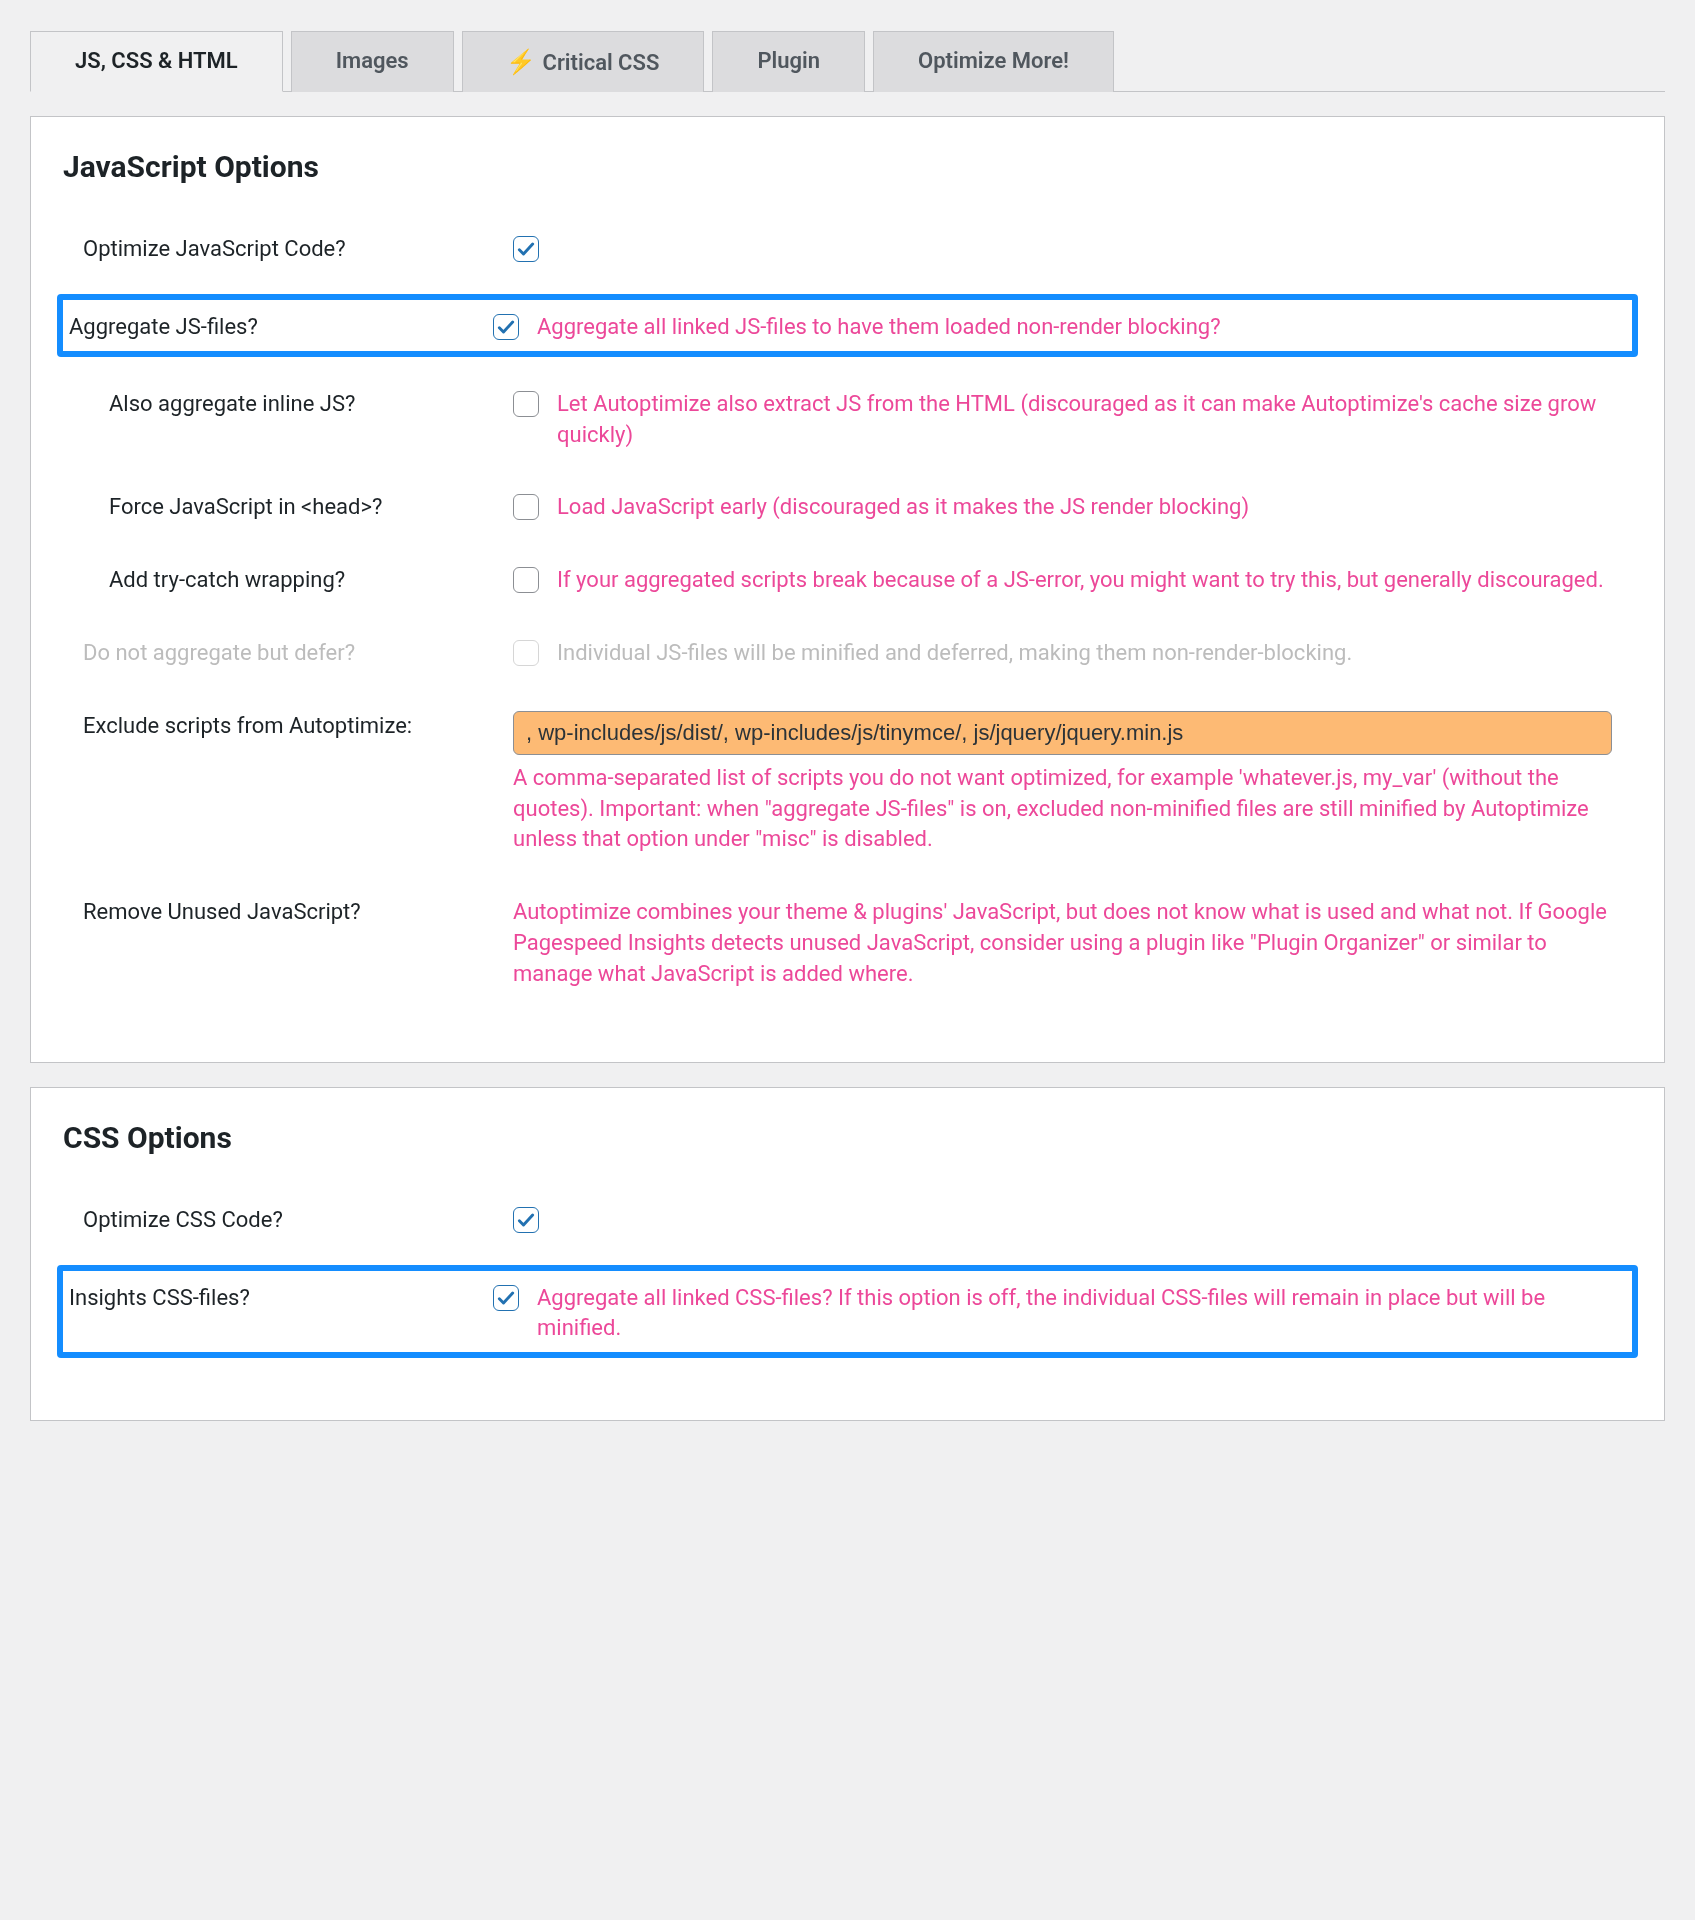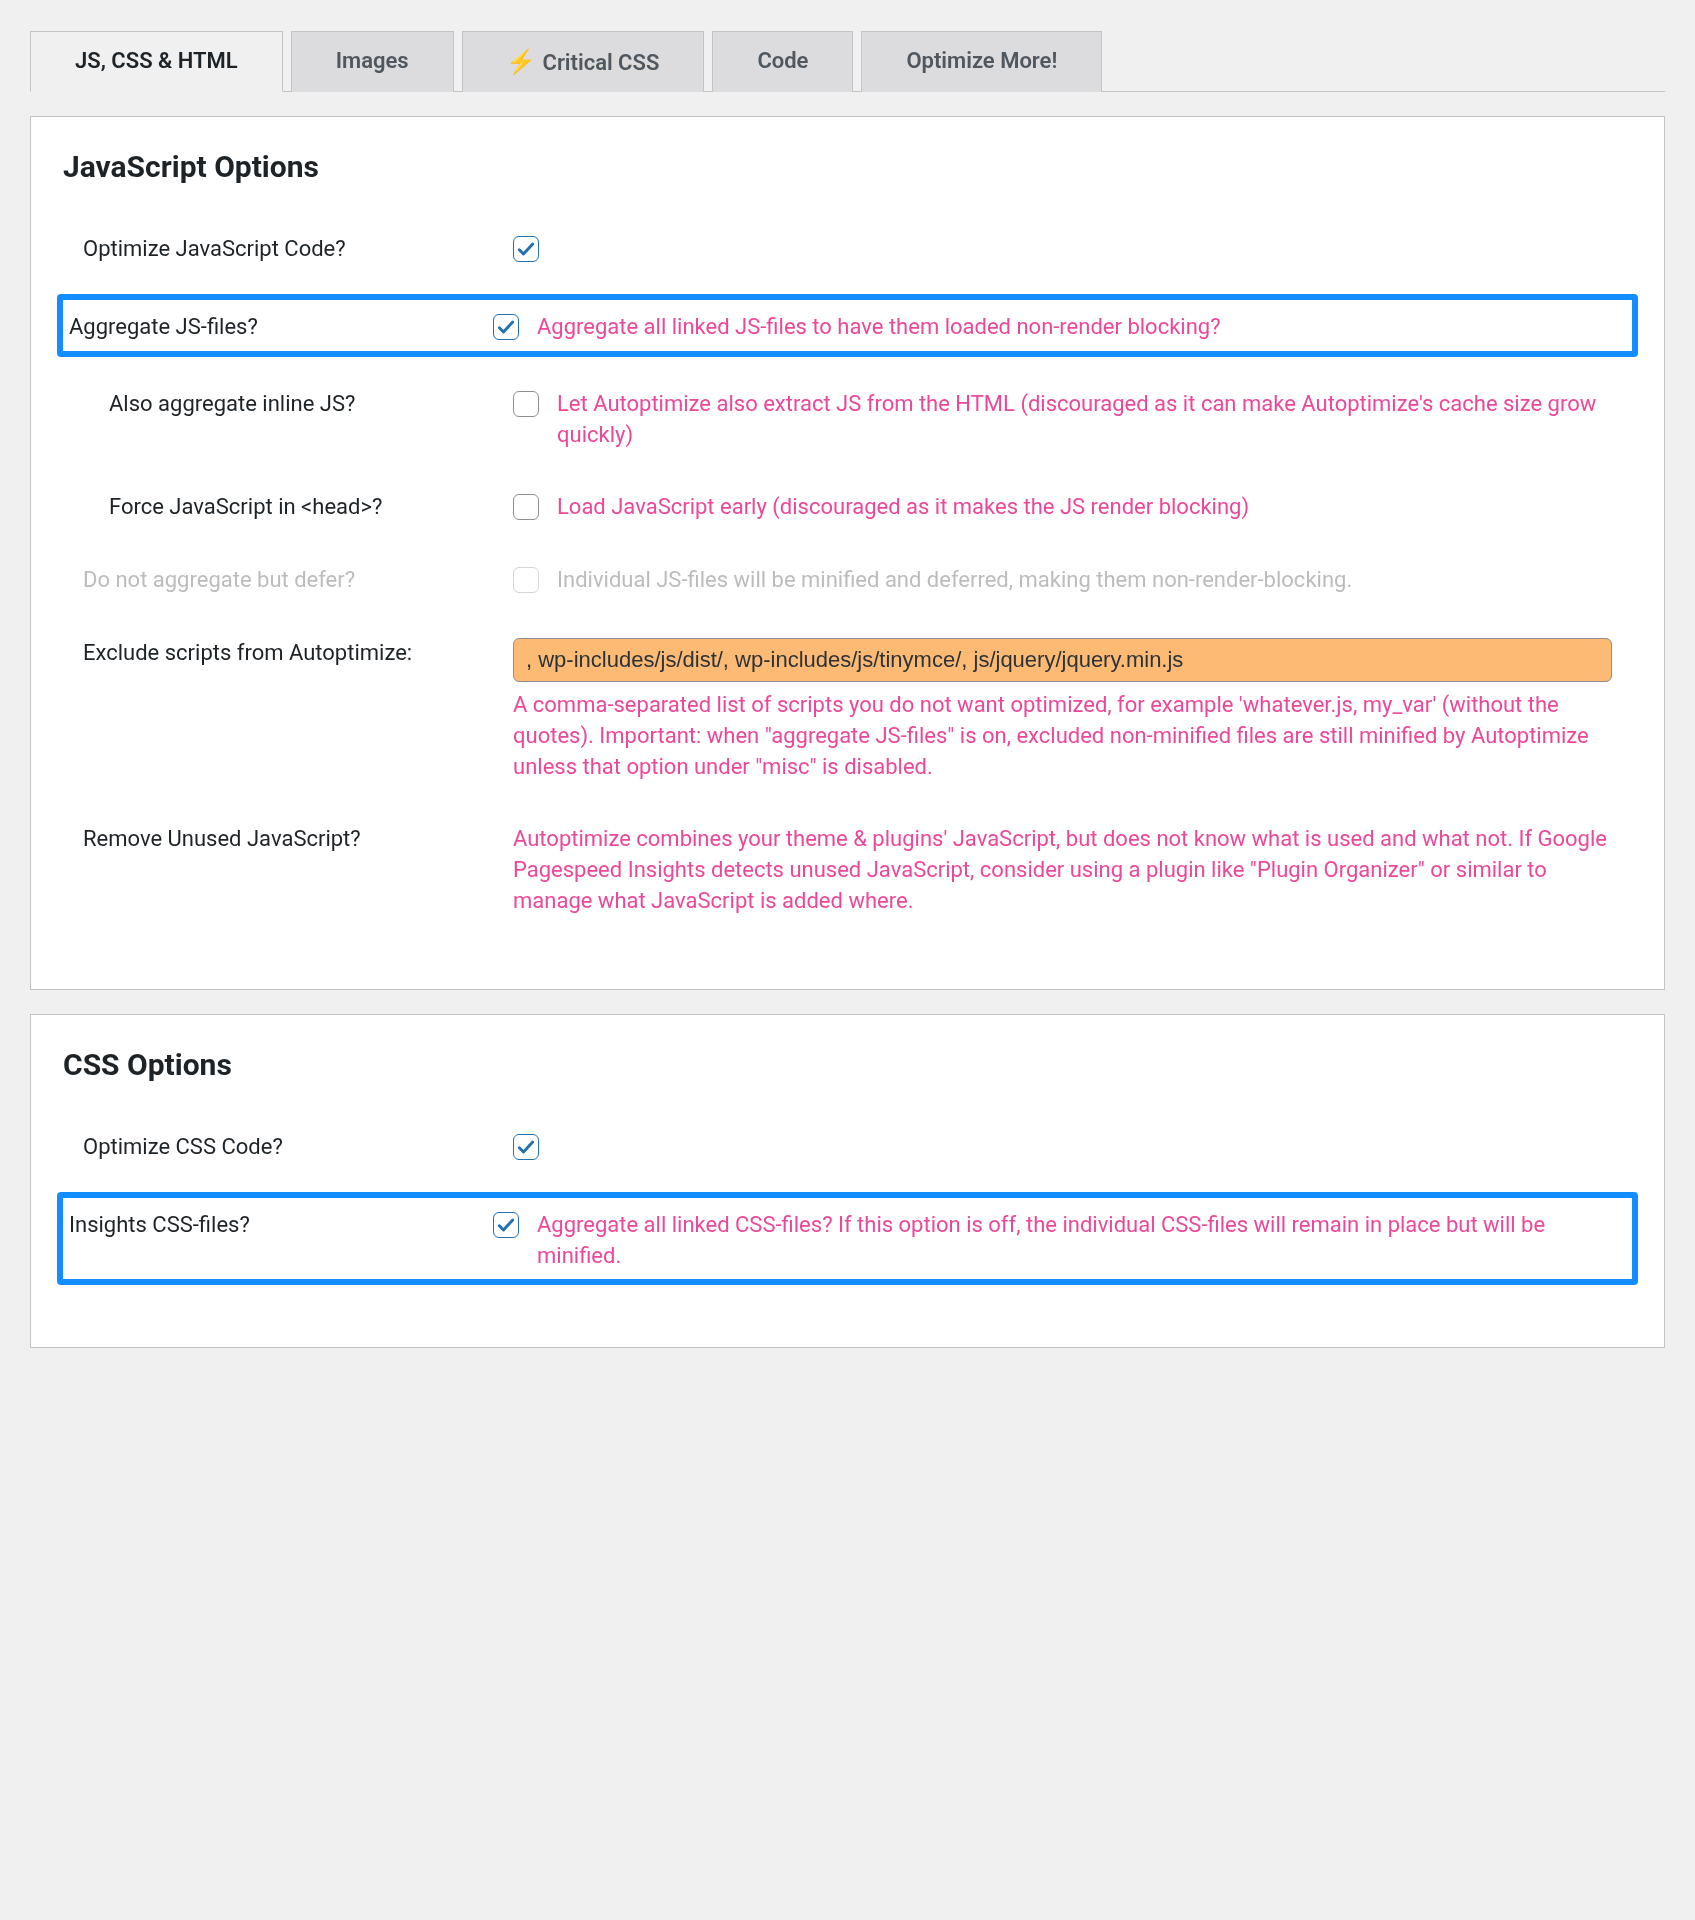--- a/index.html
+++ b/index.html
@@ -114,21 +114,21 @@
 </style>
 </head>
 <body>
 
 <div class="tabs">
   <div class="tab active">JS, CSS &amp; HTML</div>
   <div class="tab">Images</div>
   <div class="tab">
     <span class="bolt">⚡</span><span>Critical CSS</span>
   </div>
-  <div class="tab">Code</div>
+  <div class="tab">Plugin</div>
   <div class="tab">Optimize More!</div>
 </div>
 
 <div class="panel">
   <h2>JavaScript Options</h2>
 
   <div class="row">
     <div class="label">Optimize JavaScript Code?</div>
     <div class="field">
       <span class="checkbox checked">
@@ -166,20 +166,29 @@
   <div class="row indent">
     <div class="label">Force JavaScript in &lt;head&gt;?</div>
     <div class="field">
       <span class="checkbox">
         
       </span>
       <div class="desc">Load JavaScript early (discouraged as it makes the JS render blocking)</div>
     </div>
   </div>
 
+  <div class="row indent">
+    <div class="label">Add try-catch wrapping?</div>
+    <div class="field">
+      <span class="checkbox">
+        
+      </span>
+      <div class="desc">If your aggregated scripts break because of a JS-error, you might want to try this, but generally discouraged.</div>
+    </div>
+  </div>
 
   <div class="row disabled">
     <div class="label">Do not aggregate but defer?</div>
     <div class="field">
       <span class="checkbox disabled">
         
       </span>
       <div class="desc">Individual JS-files will be minified and deferred, making them non-render-blocking.</div>
     </div>
   </div>

